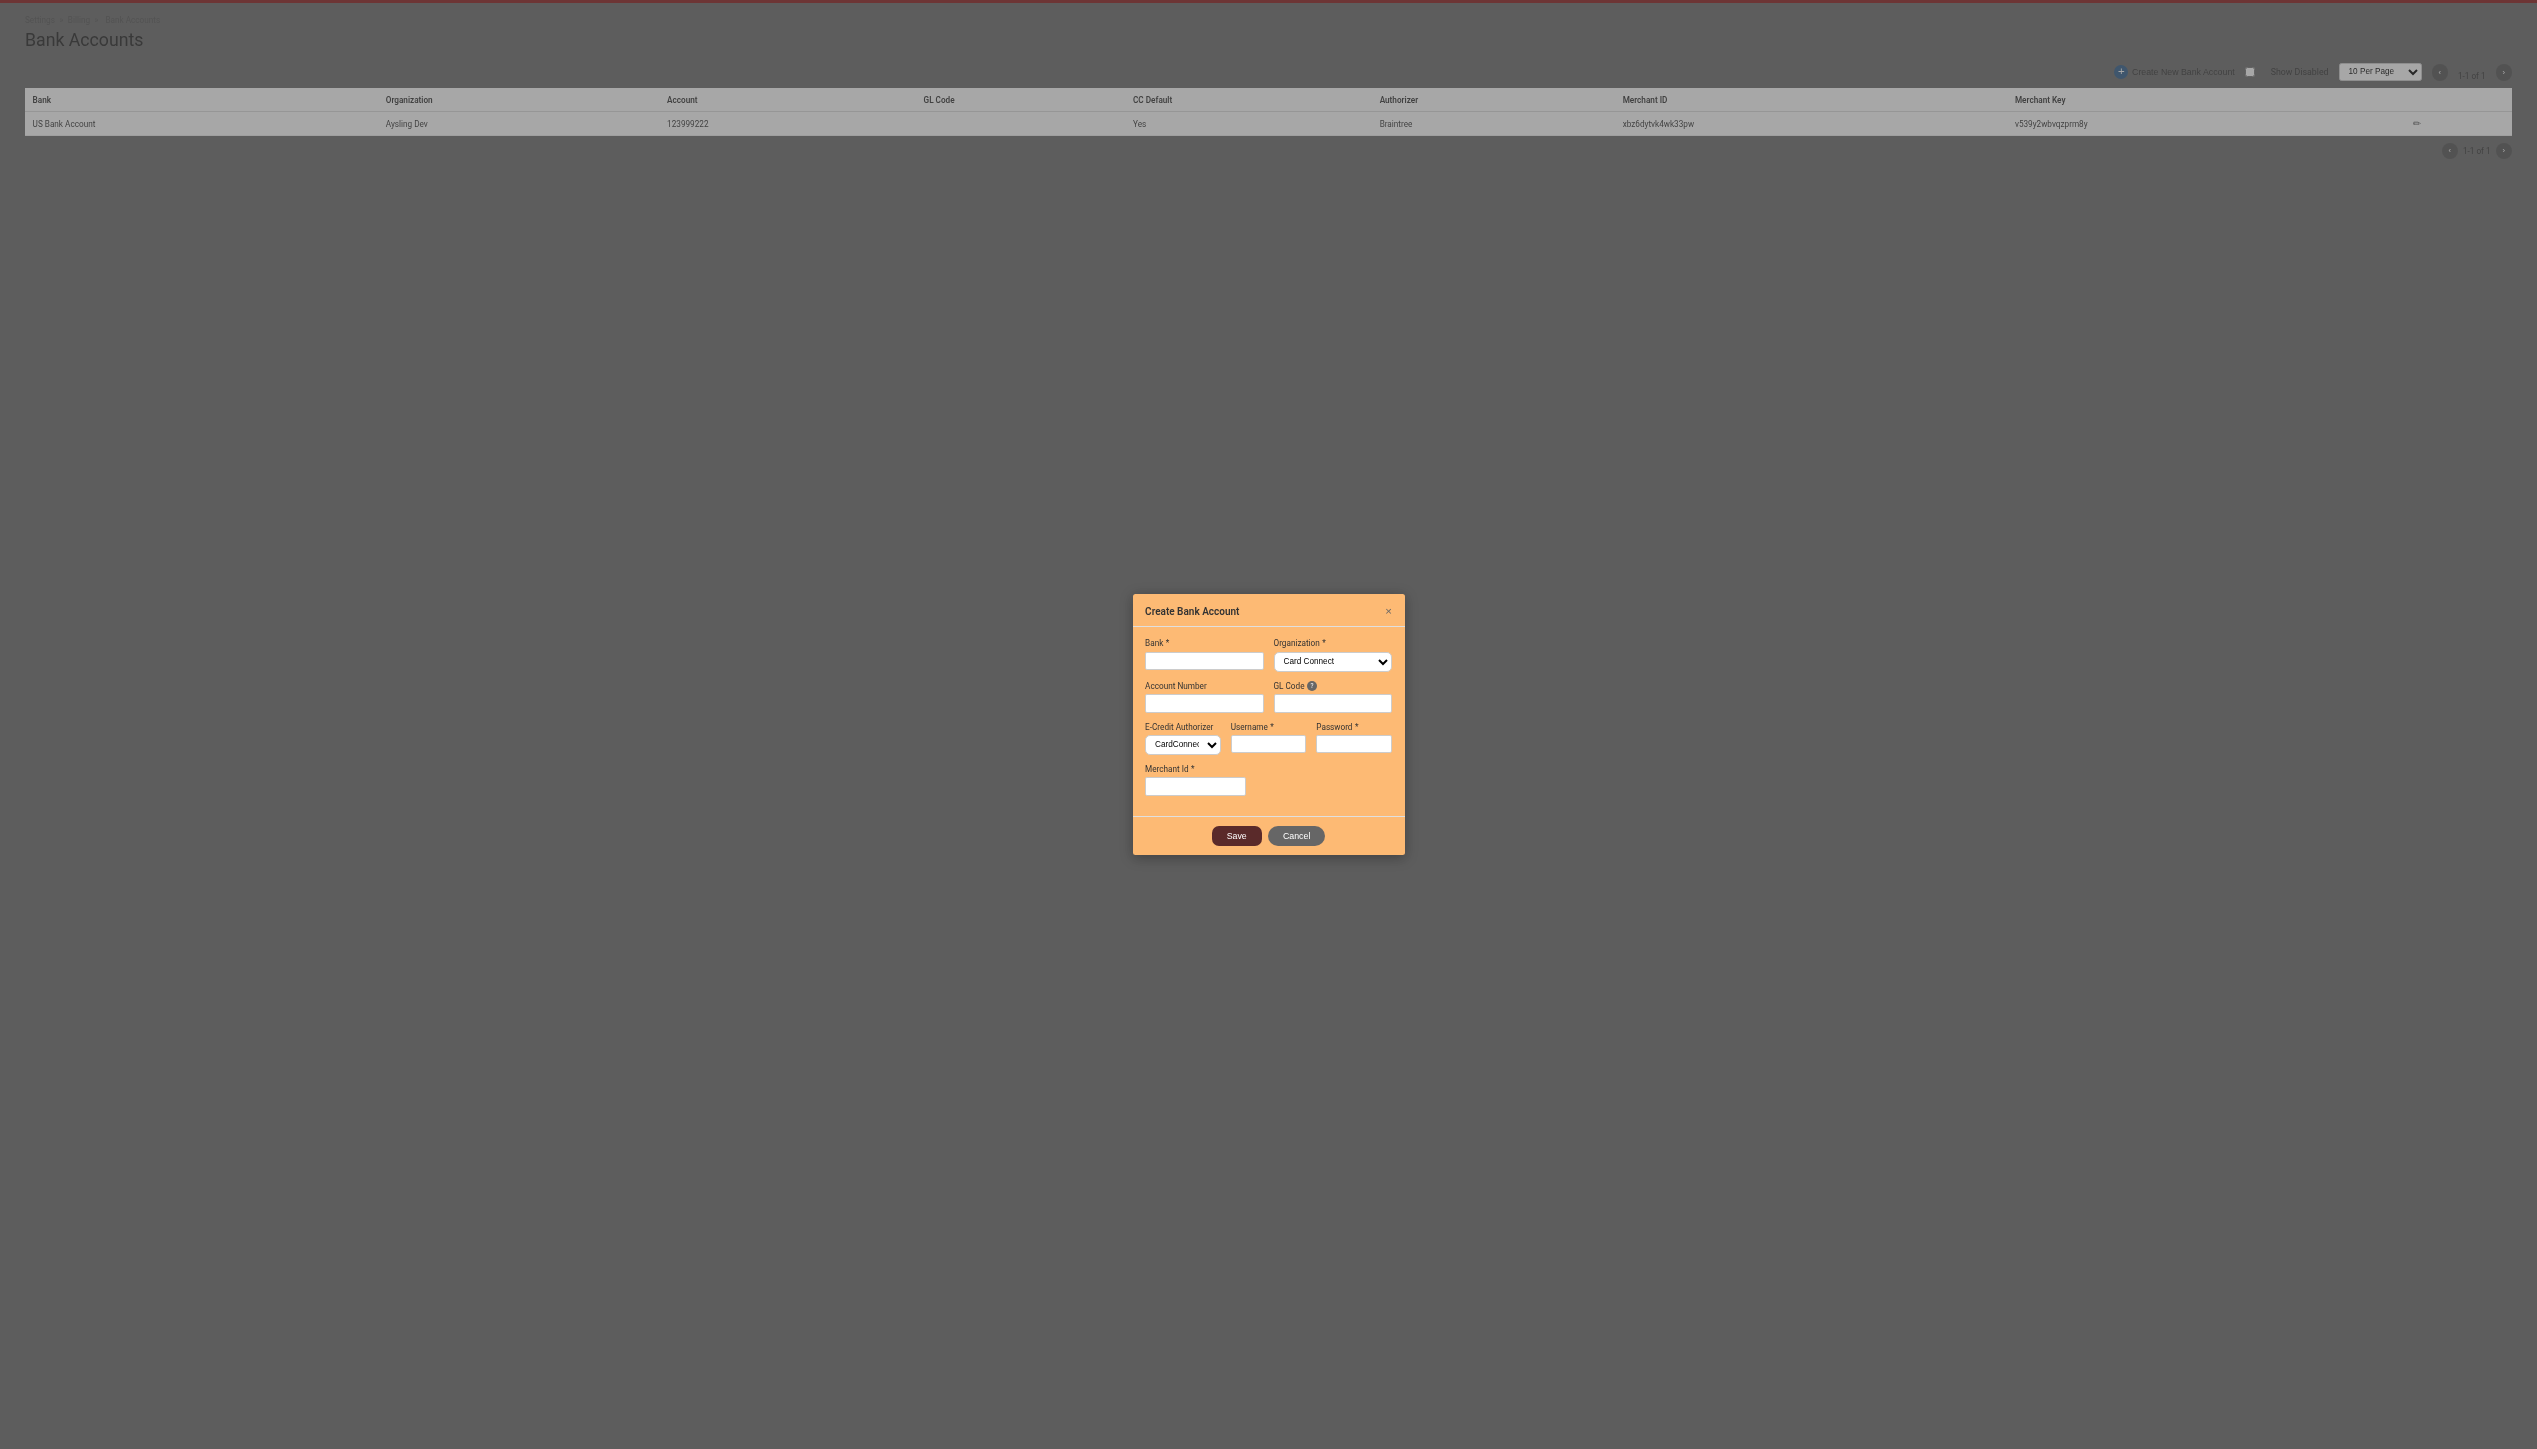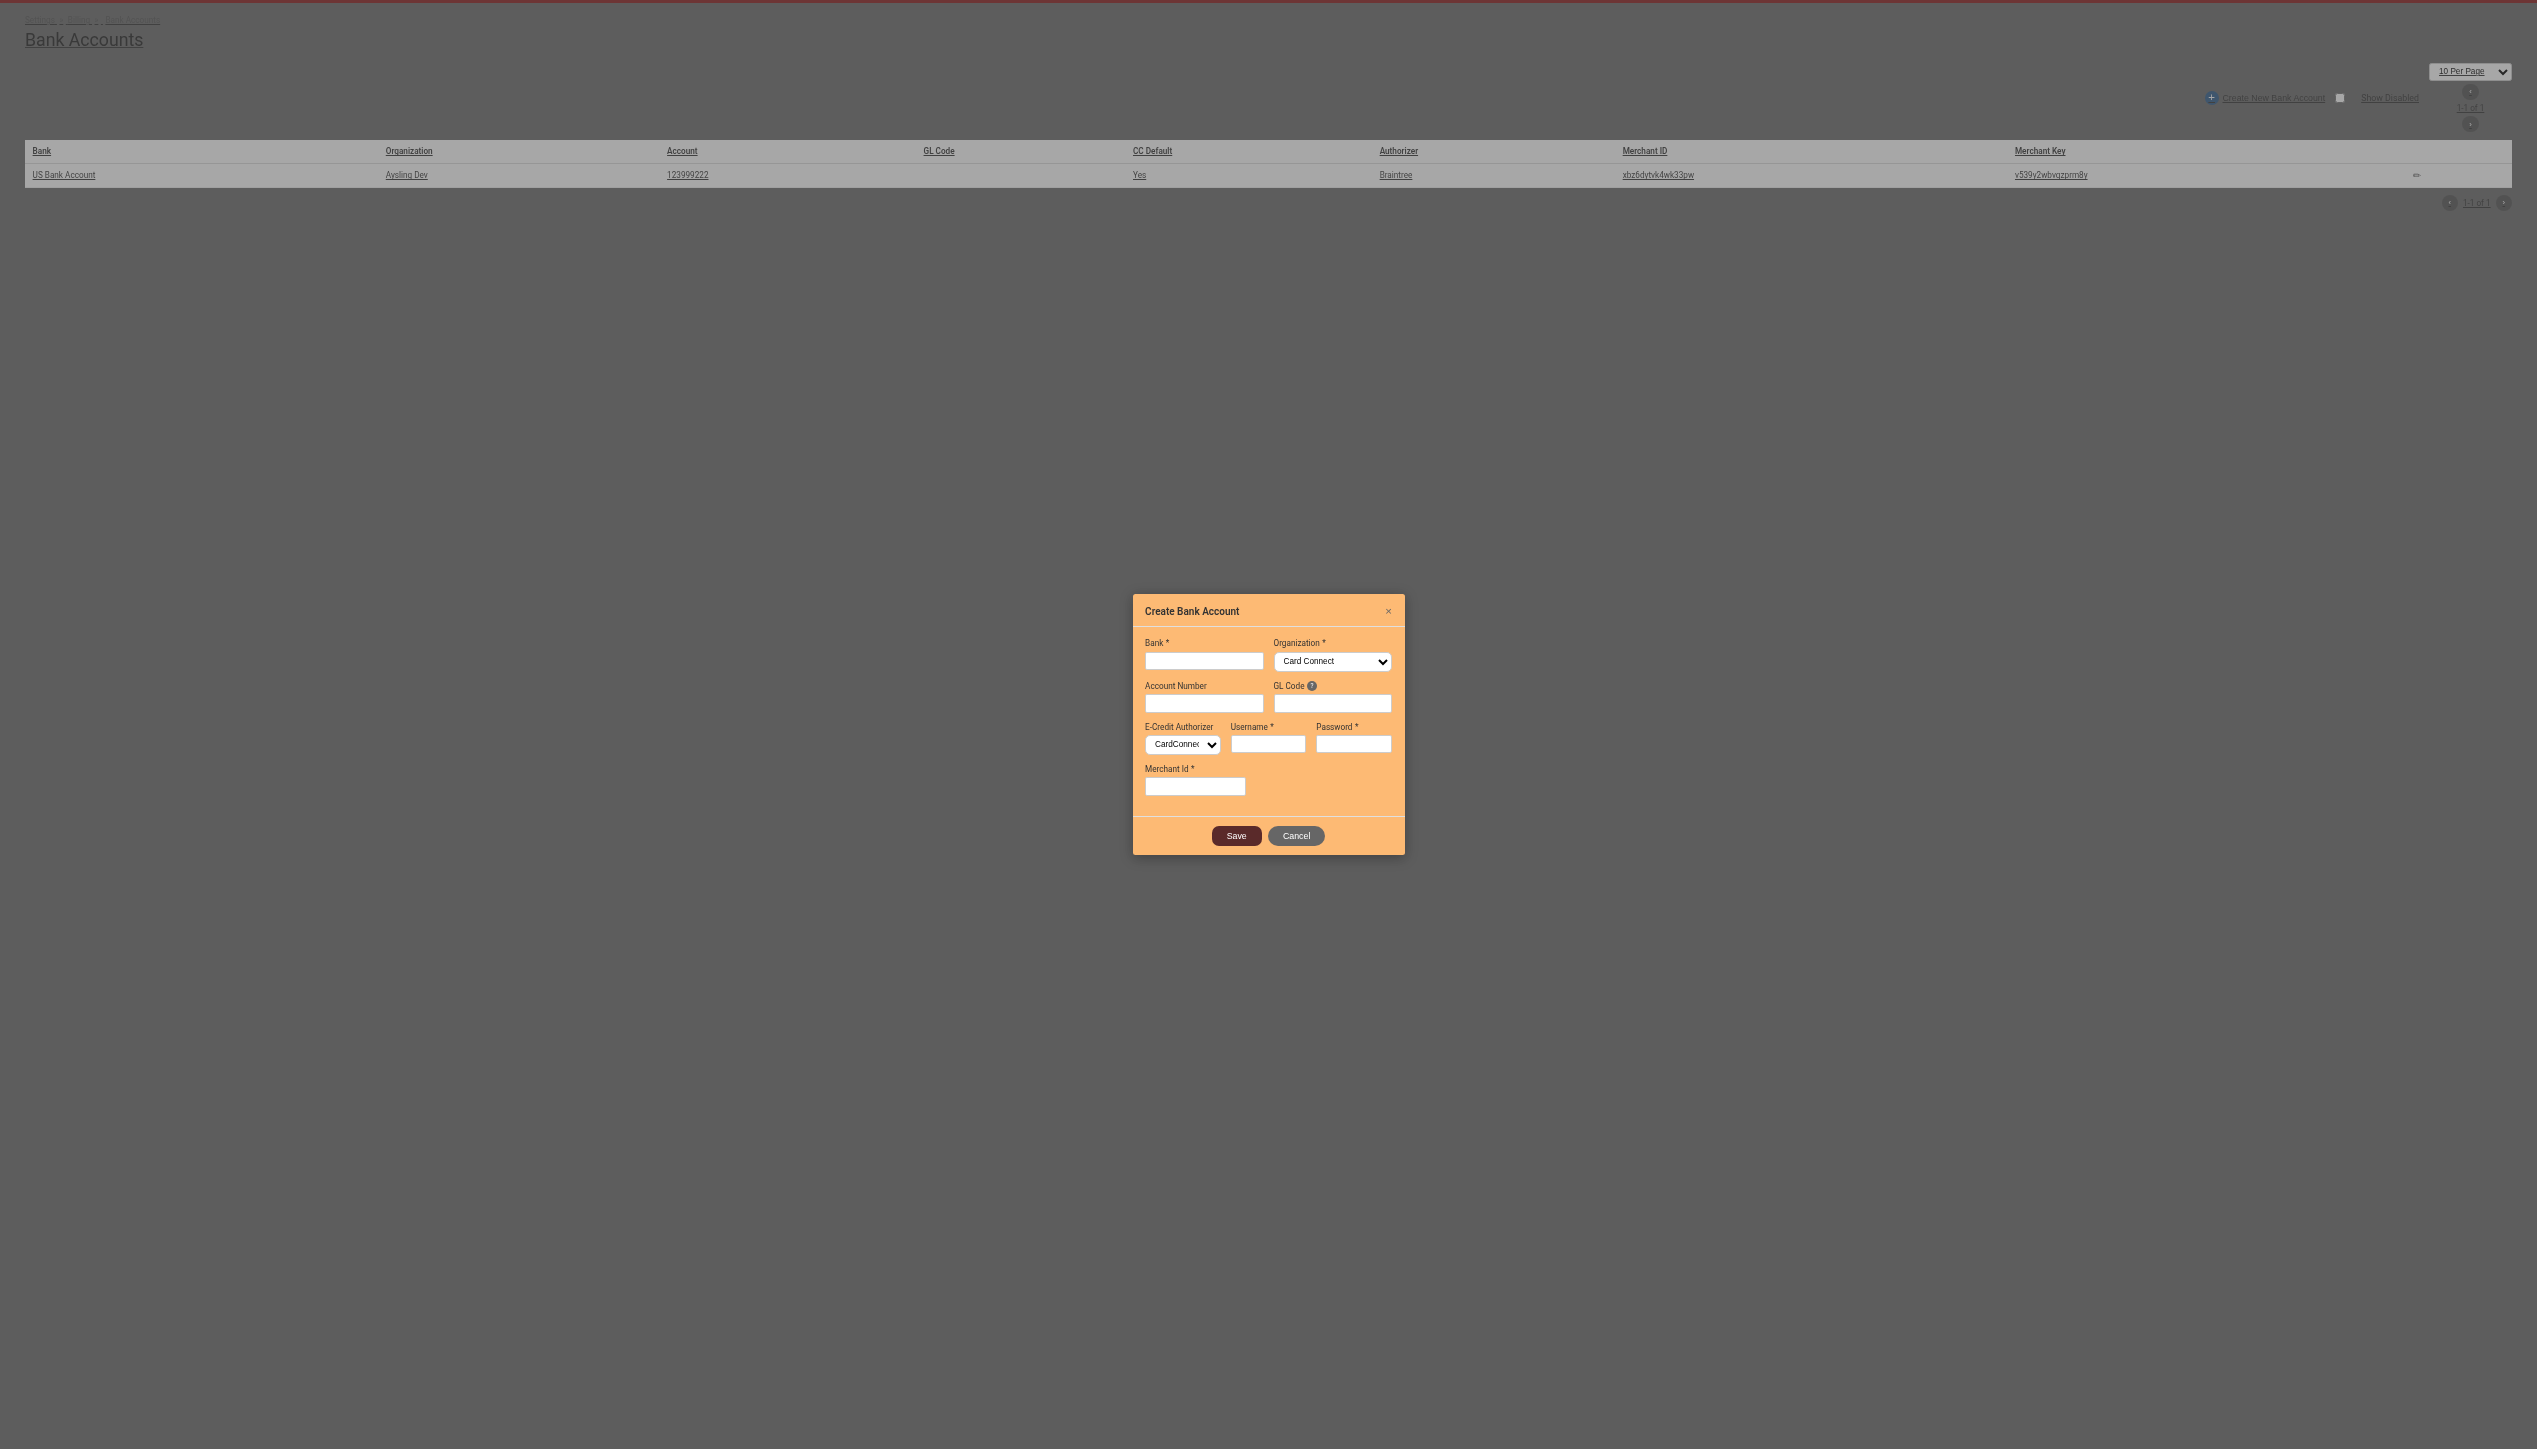--- a/index.html
+++ b/index.html
@@ -12,21 +12,20 @@
     }
 
     .top-bar {
       height: 2.5px;
       background: #8b1a1a;
       width: 100%;
     }
 
     .page-content {
       padding: 12.6px 25px;
-      text-decoration: underline;
     }
 
     .breadcrumb {
       color: #555;
       font-size: 8.2px;
       margin-bottom: 5px;
     }
 
     .breadcrumb a {
       color: #555;
@@ -72,23 +71,22 @@
       display: flex;
       align-items: center;
       justify-content: center;
       color: white;
       font-size: 11.4px;
       line-height: 1;
     }
 
     .pagination-controls {
       display: flex;
-      align-items: center;
-      gap: 3px;
-      flex-direction: column;
+      align-items: flex-end;
+      gap: 10px;
     }
 
     .show-disabled-area {
       display: flex;
       align-items: center;
       gap: 16px;
     }
 
     .show-disabled-area input[type="checkbox"] {
       width: 10px;

